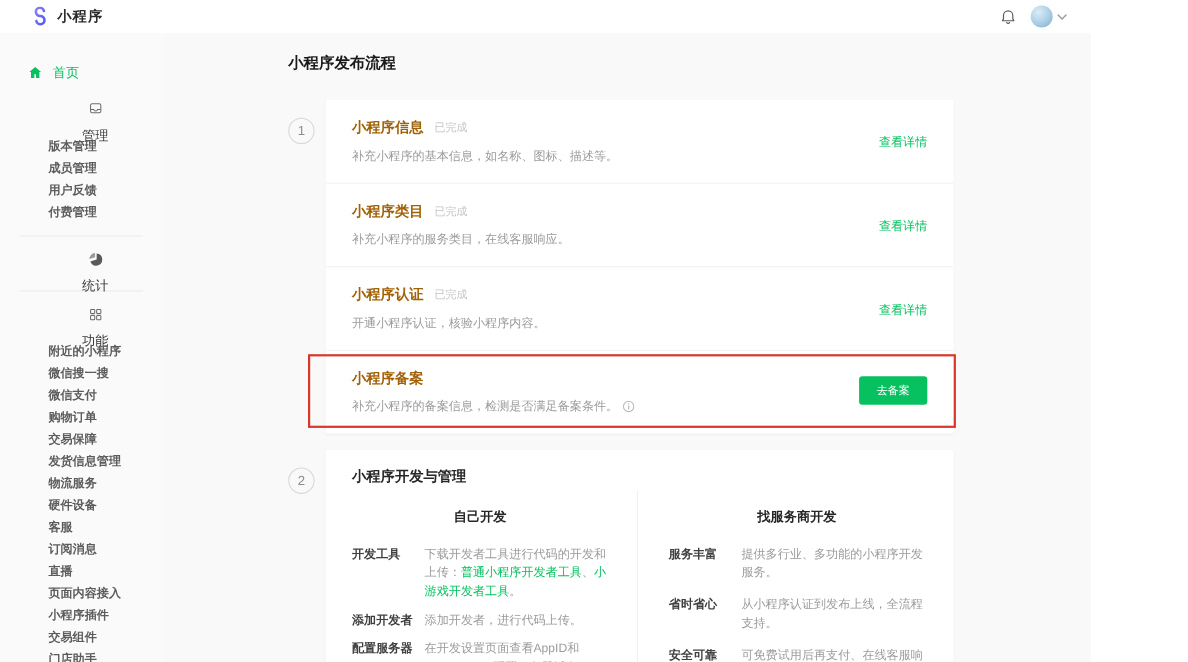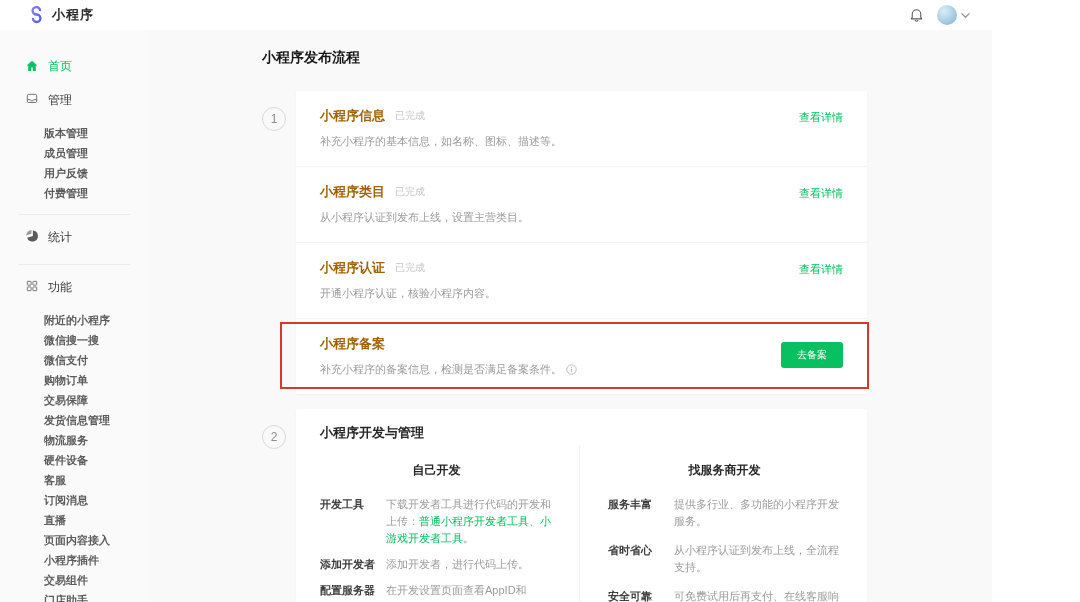--- a/index.html
+++ b/index.html
@@ -17,22 +17,22 @@
   .avatar { width: 20px; height: 20px; border-radius: 50%;
             background: radial-gradient(circle at 35% 30%, #d9edf7 0%, #a9cde4 55%, #7fa9c9 100%); }
 
   
   .shell { display: flex; height: 572px; background: #f9f9f9; }
 
   
   .sidebar { width: 148px; flex-shrink: 0; background: #fafafa; padding-top: 24px; overflow: hidden; }
   .side-home { display: flex; align-items: center; gap: 9px; padding-left: 25px; height: 24px;
                font-size: 12px; color: #07c160; cursor: pointer; }
-  .side-section { display: flex; gap: 9px; padding-left: 25px; height: 24px;
-                  font-size: 12px; color: #383838; cursor: pointer; margin-top: 14px; }
+  .side-section { display: flex; align-items: center; gap: 9px; padding-left: 25px; height: 24px;
+                  font-size: 12px; color: #383838; cursor: pointer; margin-top: 14px; flex-direction: column; }
   .side-sub { list-style: none; margin-top: 7px; }
   .side-sub li { padding-left: 44px; font-size: 11px; color: #5c5c5c; line-height: 20px; cursor: pointer; white-space: nowrap; font-weight: bold; }
   .side-divider { height: 1px; background: #ececec; margin: 11px 18px 0 18px; }
   .sicon { width: 14px; height: 14px; display: inline-flex; }
 
   
   .main { flex: 1; padding: 19px 125px 0 114px; overflow: hidden; }
   .page-title { font-size: 14px; font-weight: 700; color: #191919; margin-bottom: 24px; }
 
   .step { display: flex; align-items: flex-start; }
@@ -42,21 +42,21 @@
   .card { background: #fff; flex: 1; border-radius: 2px; box-shadow: 0 1px 3px rgba(0,0,0,0.04); }
 
   
   .s1-row { padding: 16px 24px 17px; position: relative; display: flex; align-items: flex-start; }
   .s1-row + .s1-row { border-top: 1px solid #f3f3f3; }
   .s1-left { flex: 1; }
   .s1-title-line { display: flex; align-items: center; }
   .s1-title { font-size: 13px; font-weight: 700; color: #a16207; }
   .badge { font-size: 10px; color: #c4c4c4; margin-left: 10px; }
   .s1-desc { font-size: 11px; color: #9b9b9b; margin-top: 9px; display: flex; align-items: center; }
-  .detail-link { font-size: 11px; color: #07c160; margin-top: 3px; cursor: pointer; flex-shrink: 0; }
+  .detail-link { font-size: 11px; color: #07c160; margin-top: 15px; cursor: pointer; flex-shrink: 0; }
   .btn { background: #07c160; color: #fff; font-size: 10px; padding: 6px 16px; border-radius: 3px;
          border: none; cursor: pointer; font-family: inherit; }
   .row-btn { margin-top: 7px; }
   .highlight { position: absolute; left: -16px; right: -2px; top: 3px; bottom: 5px;
                border: 2px solid #d8372b; pointer-events: none; }
   .info-icon { display: inline-flex; margin-left: 4px; }
 
   
   .step2 { margin-top: 15px; }
   .card2 { padding-top: 15px; }
@@ -196,21 +196,21 @@
             </div>
             <span class="detail-link">查看详情</span>
           </div>
 
           <div class="s1-row">
             <div class="s1-left">
               <div class="s1-title-line">
                 <span class="s1-title">小程序类目</span>
                 <span class="badge">已完成</span>
               </div>
-              <div class="s1-desc">从小程序认证到发布上线，设置主营类目。</div>
+              <div class="s1-desc">补充小程序的服务类目，在线客服响应。</div>
             </div>
             <span class="detail-link">查看详情</span>
           </div>
 
           <div class="s1-row">
             <div class="s1-left">
               <div class="s1-title-line">
                 <span class="s1-title">小程序认证</span>
                 <span class="badge">已完成</span>
               </div>

